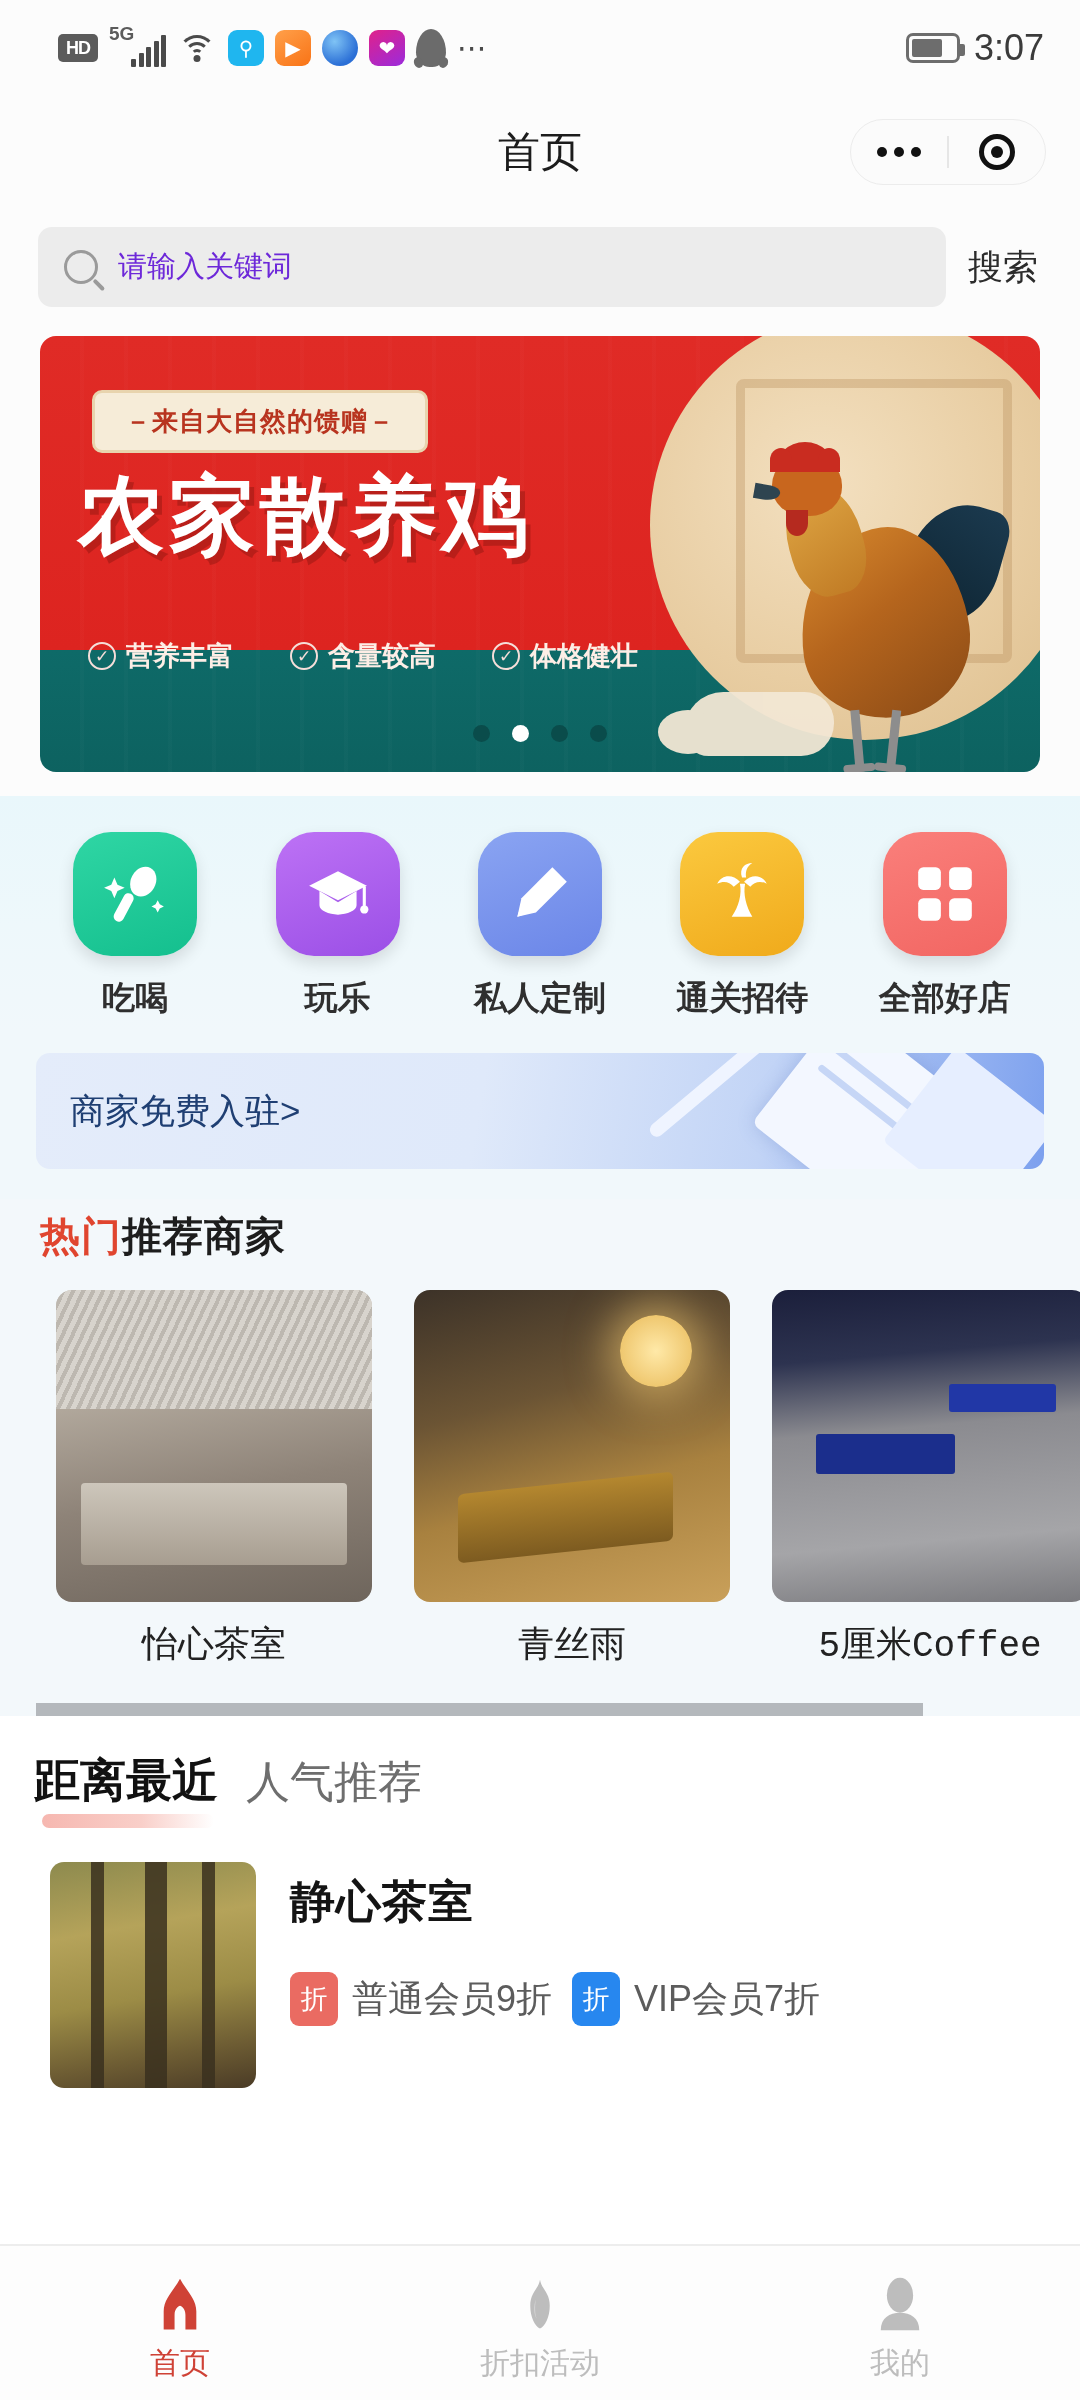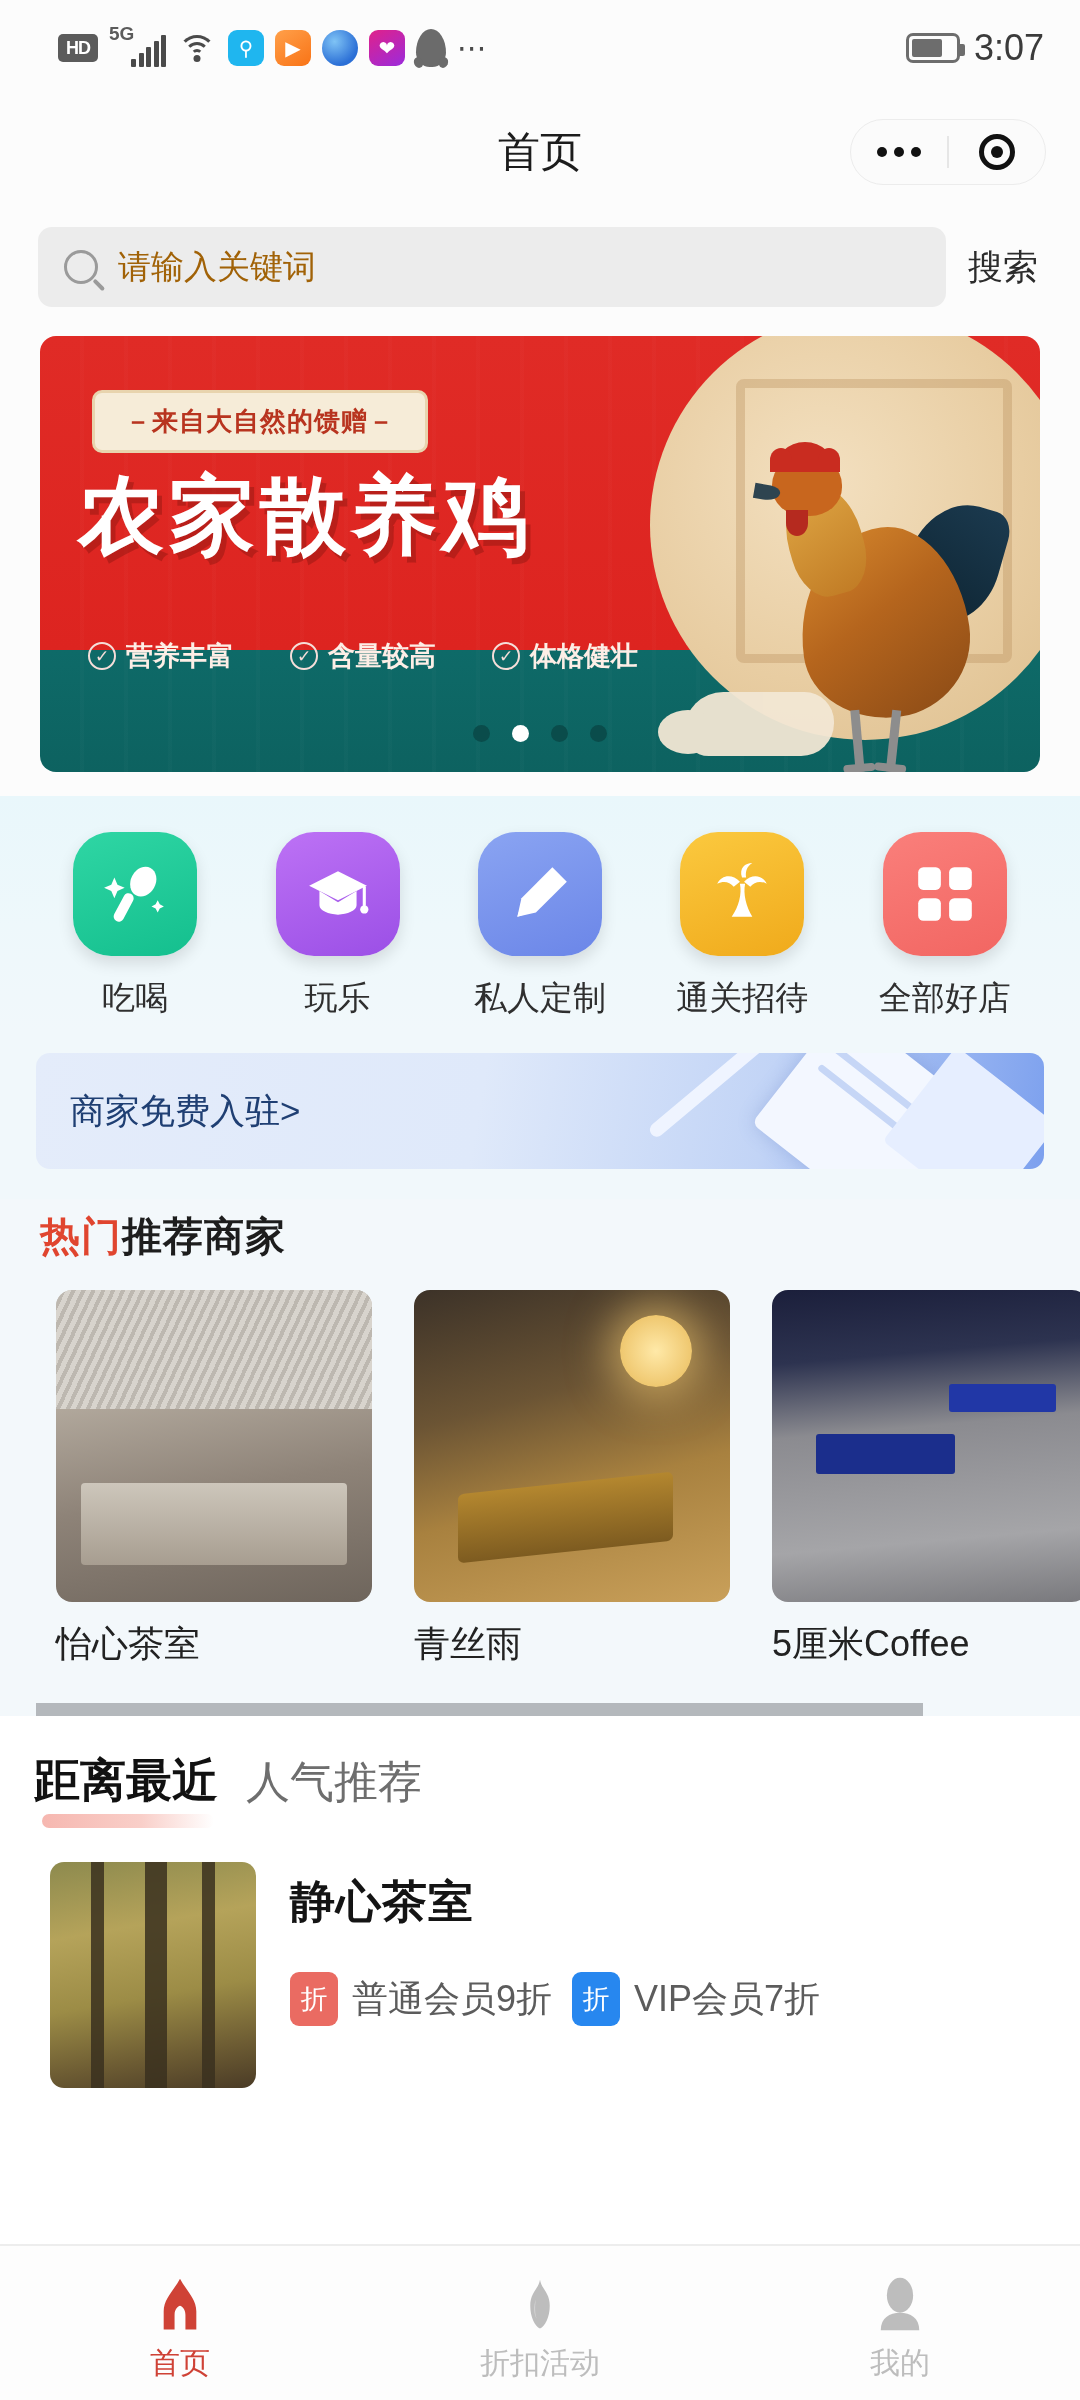--- a/index.html
+++ b/index.html
@@ -70,21 +70,21 @@
 
   
   .searchrow { flex:0 0 118px; display:flex; align-items:center; padding: 0 36px 0 38px; gap: 22px;
                background:#fcfcfc; }
   .searchbox { flex:1; height: 80px; background:#ececec; border-radius: 14px; display:flex;
                align-items:center; padding: 0 26px; gap:20px; }
   .mag { width:34px; height:34px; border:3.5px solid #9a9a9a; border-radius:50%; position:relative;
          flex:0 0 auto; }
   .mag::after { content:""; position:absolute; right:-11px; bottom:-5px; width:14px; height:3.5px;
          background:#9a9a9a; transform:rotate(45deg); border-radius:2px; }
-  .search-ph { color:#a16207; font-size: 33px; }
+  .search-ph { color:#6d28d9; font-size: 29px; }
   .searchbtn { font-size: 35px; color:#2c2c2c; padding-right: 6px; }
 
   
   .banner-wrap { flex:0 0 calc(470px); padding: 10px 40px 24px 40px; background:#fcfcfc; }
   .banner { position:relative; width:100%; height: 100%; border-radius: 16px; overflow:hidden;
             background: linear-gradient(180deg,#e02b26 0%, #dd2420 72%, #0e6a68 72%, #0d6260 100%); }
   .ban-pattern { position:absolute; inset:0; opacity:.16;
        background:
          repeating-linear-gradient(90deg, rgba(255,255,255,.0) 0 40px, rgba(255,255,255,.10) 40px 44px);}
   .ban-circle { position:absolute; right:-40px; top:-26px; width:430px; height:430px; border-radius:50%;
@@ -132,21 +132,21 @@
   .feat .chk { width:28px;height:28px;border:2.5px solid #f5ded9;border-radius:50%;
        display:flex;align-items:center;justify-content:center;color:#f5ded9;font-size:17px;}
   .feat span.t { color:#fdeee6; font-size: 27px; font-weight: bold; }
   .ban-dots { position:absolute; left:50%; transform:translateX(-50%); bottom: 30px;
        display:flex; gap: 22px; }
   .ban-dots i { width:17px; height:17px; border-radius:50%; background:#0a4c4b; display:block; }
   .ban-dots i.on { background:#ffffff; }
 
   
   .catsec { flex:0 0 auto; background: linear-gradient(180deg,#e9f7fb 0%, #eef8fb 55%, #f1f8fb 100%);
-            padding: 36px 0 10px; }
+            padding: 36px 0 10px; font-weight: bold; }
   .cats { display:flex; justify-content: space-around; padding: 0 34px; }
   .cat { width: 176px; display:flex; flex-direction:column; align-items:center; gap: 20px; }
   .cat-ico { width: 124px; height: 124px; border-radius: 38px; display:flex; align-items:center;
              justify-content:center; box-shadow: 0 7px 16px rgba(0,0,0,.12); position:relative; }
   .cat-ico svg { width: 66px; height:66px; }
   .cat-label { font-size: 33px; color:#2f2f2f; white-space: nowrap; }
   .c-eat  { background: linear-gradient(160deg,#2fd6a4,#14bf8e); }
   .c-play { background: linear-gradient(160deg,#bd72f5,#9b4fe6); }
   .c-host { background: linear-gradient(160deg,#fbc93f,#f0aa1b); }
   .c-cust { background: linear-gradient(160deg,#8aa4f2,#6b86e8); }
@@ -169,21 +169,21 @@
        background:#eff4ff; transform: rotate(-40deg); border-radius: 7px; }
 
   
   .hotsec { background:#f3f8fb; padding: 10px 0 0; }
   .sec-title { padding: 0 40px; font-size: 40px; font-weight: bold; letter-spacing: 1px; }
   .sec-title .hl { color:#e0452f; }
   .sec-title .rest { color:#1d1d1d; }
   .shops { display:flex; gap: 42px; padding: 26px 36px 0 56px; overflow:hidden; }
   .shop { flex:0 0 316px; }
   .shop-img { width: 316px; height: 312px; border-radius: 16px; overflow:hidden; position:relative; }
-  .shop-name { font-size: 36px; color:#222; margin-top: 18px; white-space:nowrap; }
+  .shop-name { font-size: 36px; color:#222; margin-top: 18px; text-align:center; white-space:nowrap;font-family:Liberation Mono, monospace; }
   .img-tea { background: linear-gradient(170deg,#cfcbc4 0%, #b6ada1 28%, #8e8378 62%, #6e655c 100%); }
   .img-tea::before{content:"";position:absolute;left:0;top:0;width:100%;height:38%;
       background:repeating-linear-gradient(115deg,#d8d4cd 0 5px,#bdb8b0 5px 9px);}
   .img-tea::after{content:"";position:absolute;left:8%;bottom:12%;width:84%;height:26%;
       background:linear-gradient(180deg,#cdc6bb,#a79d90);border-radius:4px;}
   .img-rest { background: linear-gradient(165deg,#3c3228 0%, #6b5434 35%, #a8813f 62%, #c9a05a 100%); }
   .img-rest::before{content:"";position:absolute;right:12%;top:8%;width:72px;height:72px;border-radius:50%;
       background:radial-gradient(circle,#ffe9a8,#e8b957);box-shadow:0 0 40px 12px rgba(255,214,120,.55);}
   .img-rest::after{content:"";position:absolute;left:14%;bottom:16%;width:68%;height:22%;
       background:linear-gradient(180deg,#b4872f,#7d5b20);border-radius:6px;transform:skewY(-6deg);}

